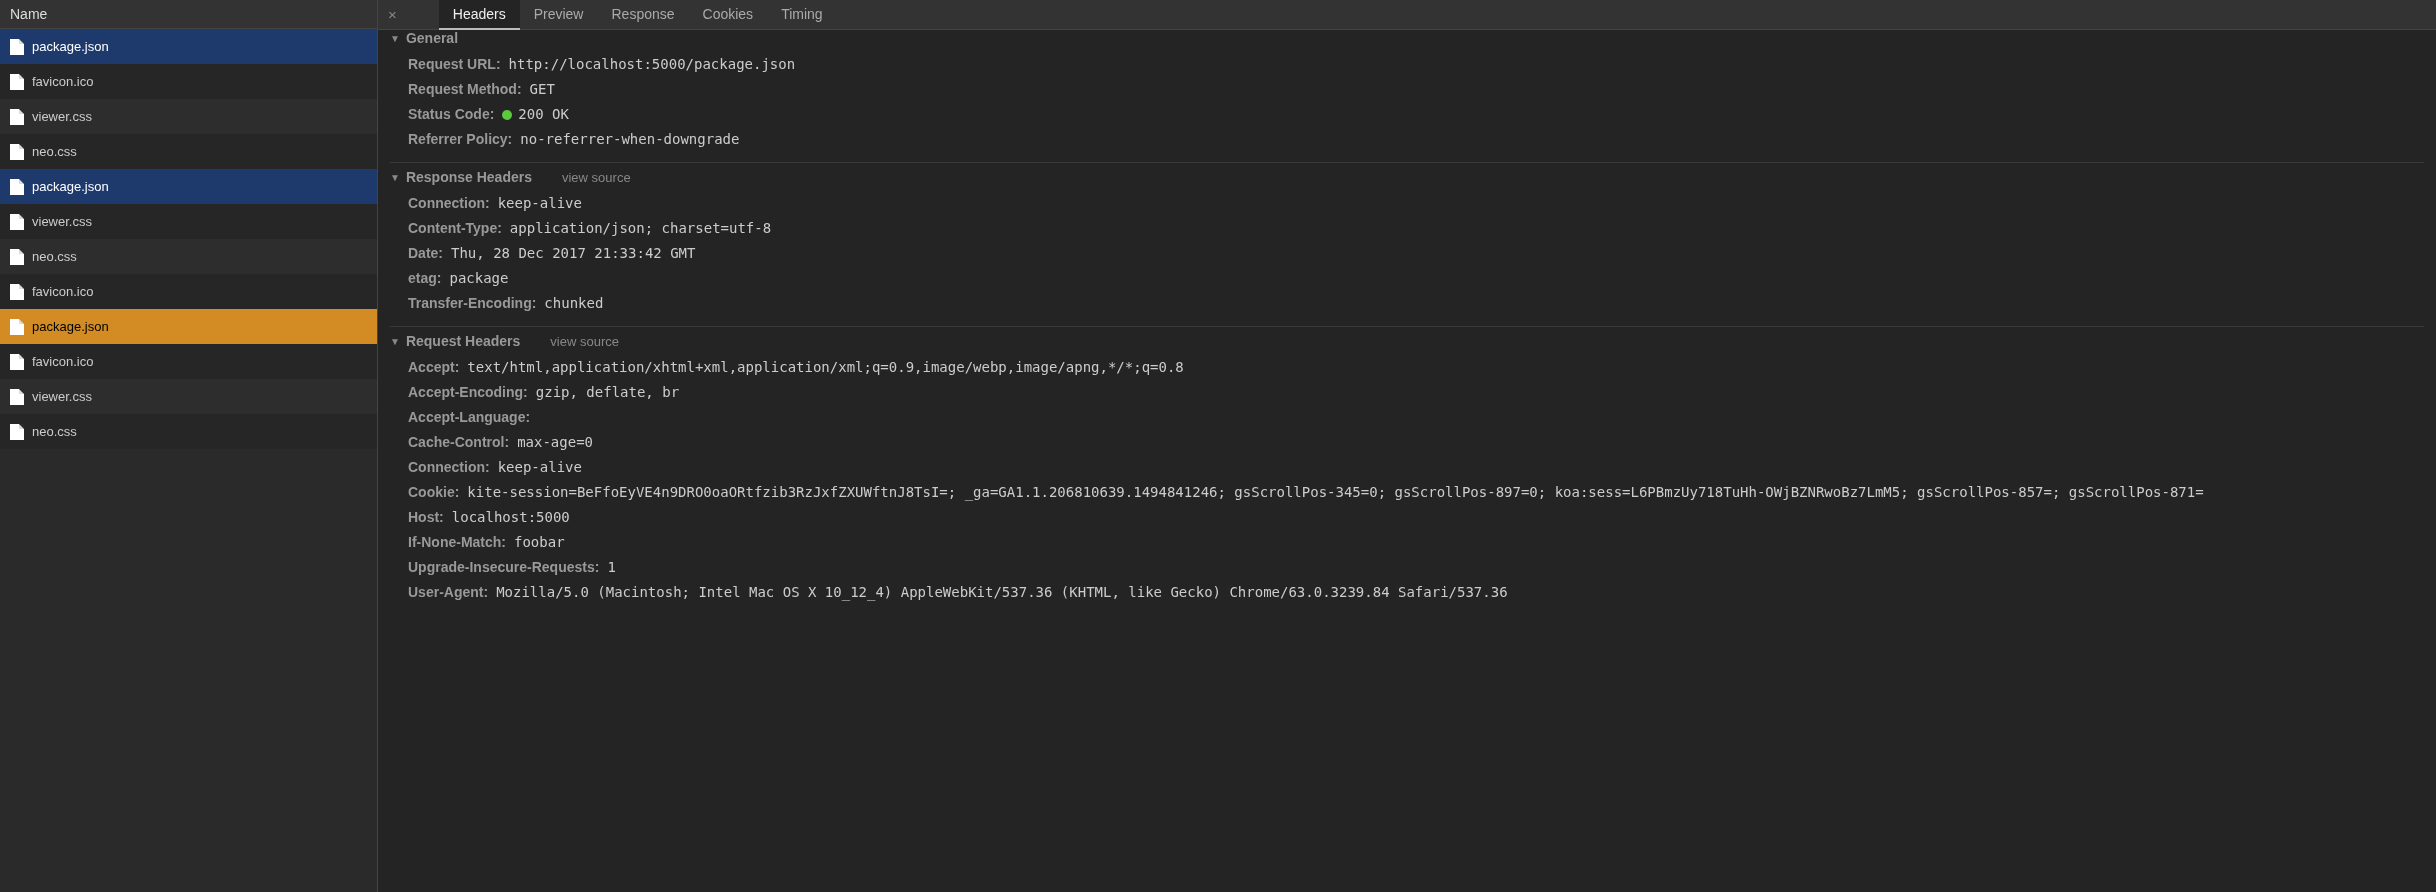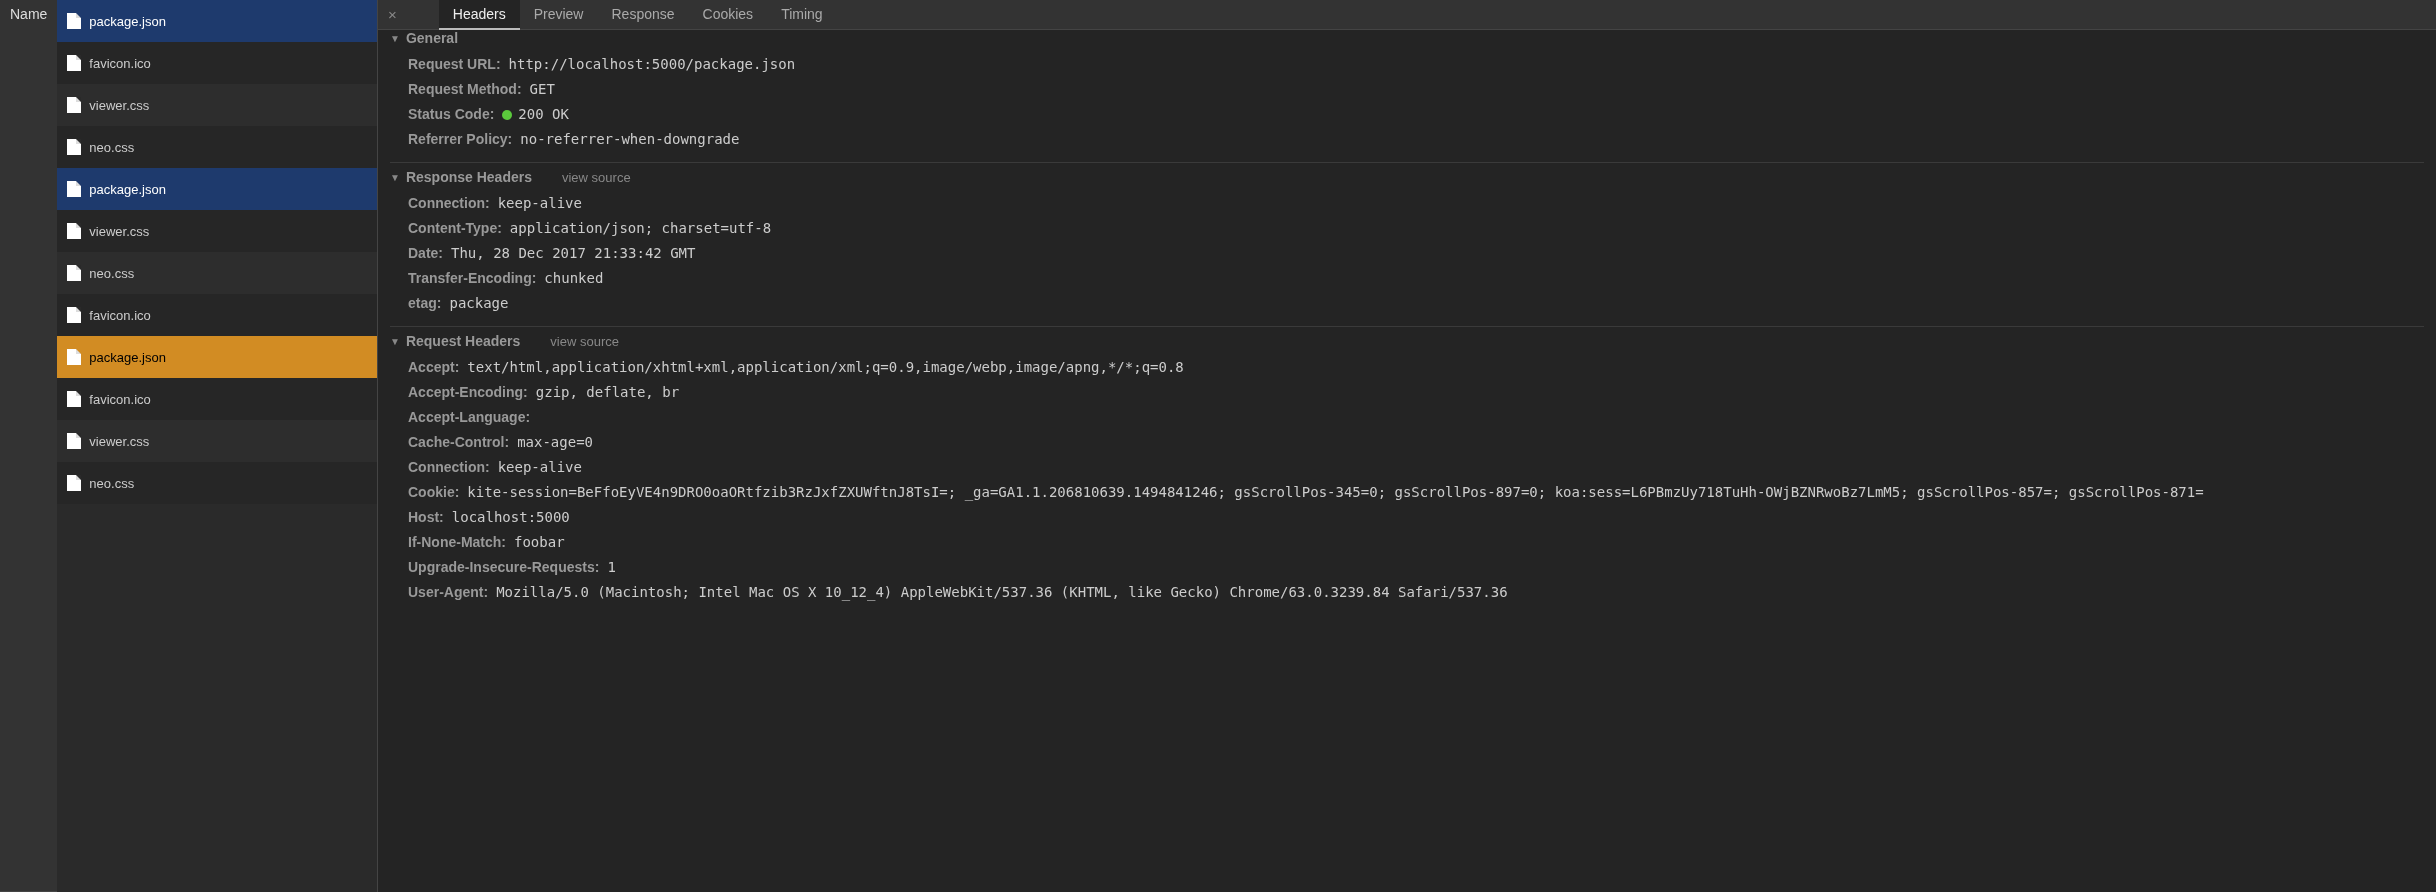--- a/index.html
+++ b/index.html
@@ -11,35 +11,35 @@
   width: 2436px;
   height: 892px;
   display: flex;
   overflow: hidden;
 }
 .sidebar {
   width: 378px;
   background: #2a2a2a;
   border-right: 1px solid #444;
   display: flex;
-  flex-direction: row;
+  flex-direction: column;
 }
 .sidebar-header {
   padding: 6px 10px;
   background: #333;
   color: #ddd;
   font-size: 14px;
   border-bottom: 1px solid #444;
 }
 .file-list { flex: 1; overflow-y: auto; }
 .file-row {
   display: flex;
   align-items: center;
   padding: 4px 10px;
-  height: 42px;
+  height: 35px;
   cursor: pointer;
 }
 .file-row:nth-child(odd) { background: #2d2d2d; }
 .file-row:nth-child(even) { background: #262626; }
 .file-row.selected-blue { background: #1e3a6d !important; color: #fff; }
 .file-row.selected-orange { background: #d28c23 !important; color: #000; }
 .file-icon {
   width: 14px; height: 16px;
   background: #fff;
   margin-right: 8px;
@@ -239,26 +239,26 @@
           </div>
           <div class="kv-row">
             <span class="kv-key">Content-Type:</span>
             <span class="kv-val">application/json; charset=utf-8</span>
           </div>
           <div class="kv-row">
             <span class="kv-key">Date:</span>
             <span class="kv-val">Thu, 28 Dec 2017 21:33:42 GMT</span>
           </div>
           <div class="kv-row">
+            <span class="kv-key">etag:</span>
+            <span class="kv-val">package</span>
+          </div>
+          <div class="kv-row">
             <span class="kv-key">Transfer-Encoding:</span>
             <span class="kv-val">chunked</span>
-          </div>
-          <div class="kv-row">
-            <span class="kv-key">etag:</span>
-            <span class="kv-val">package</span>
           </div>
         </div>
     </div>
 
     <div class="section">
       <div class="section-title">
         <span>Request Headers</span>
         <span class="view-source">view source</span>
       </div>
       <div id="request-rows">

